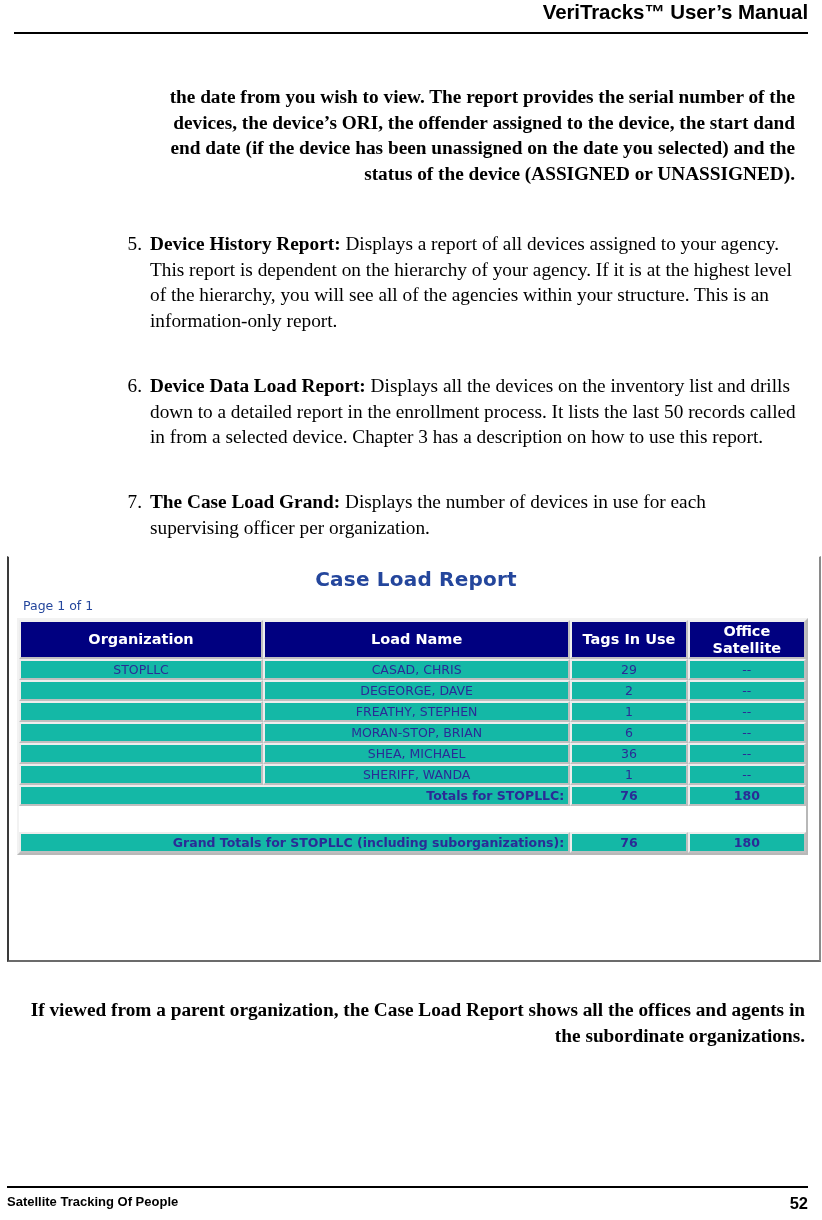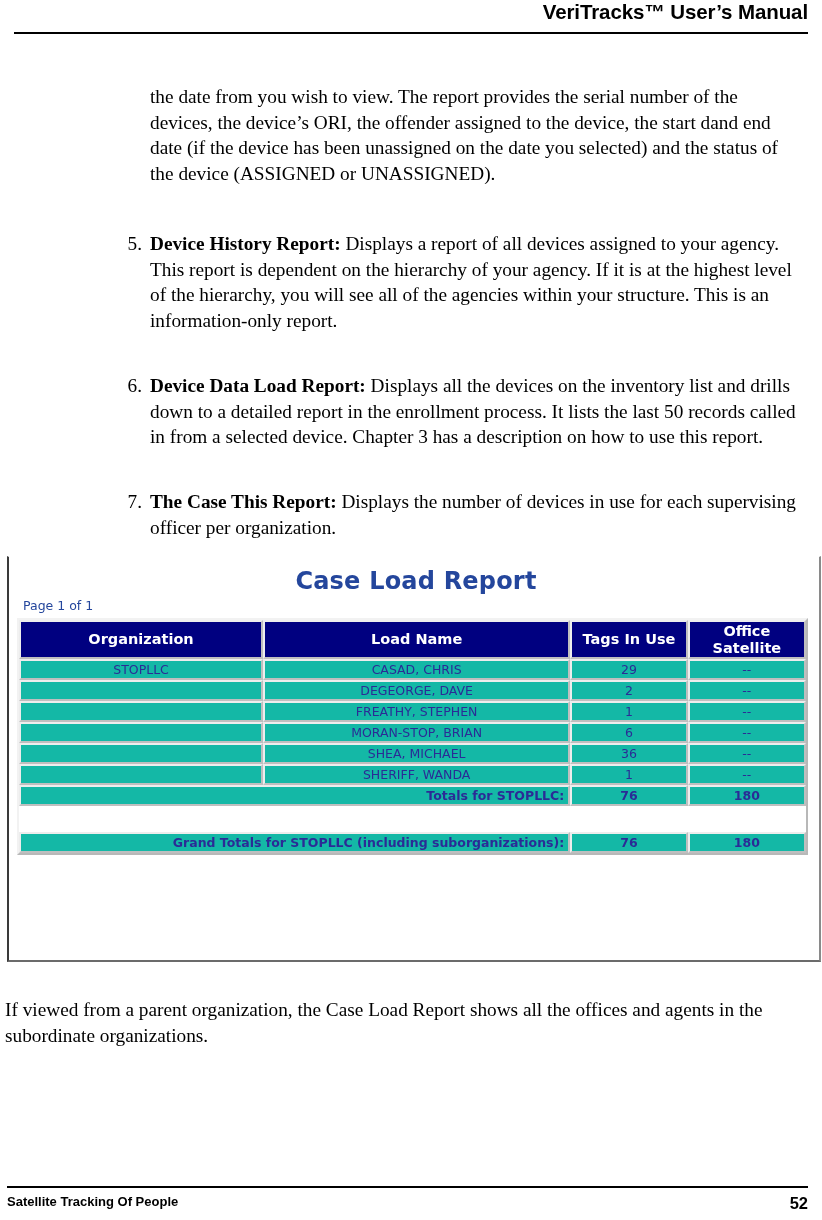--- a/index.html
+++ b/index.html
@@ -41,21 +41,22 @@
     width: 794px;
     height: 0;
     border-top: 2px solid #000000;
   }
 
   
   .body-para {
     position: absolute;
     font-size: 19.3px;
     line-height: 25.6px;
-    text-align: left;
+    text-align: right;
+    font-weight: bold;
   }
   .para-intro {
     left: 150px;
     top: 84px;
     width: 645px;
   }
   .list-item {
     position: absolute;
     font-size: 19.3px;
     line-height: 25.6px;
@@ -99,21 +100,21 @@
     overflow: hidden;
   }
   #report-title {
     position: absolute;
     left: 0;
     top: 10px;
     width: 814px;
     text-align: center;
     color: #24469c;
     font-weight: bold;
-    font-size: 24px;
+    font-size: 20px;
     letter-spacing: 0.2px;
   }
   #report-page-label {
     position: absolute;
     left: 14px;
     top: 41px;
     color: #24469c;
     font-size: 12.5px;
   }
 
@@ -219,21 +220,21 @@
   <span class="li-text"><span class="bold">Device History Report:</span><span>  Displays a report of all devices assigned to your agency.  This report is dependent on the hierarchy of your agency.  If it is at the highest level of the hierarchy, you will see all of the agencies within your structure.  This is an information-only report.</span></span>
 </div>
 
 <div class="list-item li6">
   <span class="num">6.</span>
   <span class="li-text"><span class="bold">Device Data Load Report:</span><span>  Displays all the devices on the inventory list and drills down to a detailed report in the enrollment process. It lists the last 50 records called in from a selected device. Chapter 3 has a description on how to use this report.</span></span>
 </div>
 
 <div class="list-item li7">
   <span class="num">7.</span>
-  <span class="li-text"><span class="bold">The Case This Report:</span><span> Displays the number of devices in use for each supervising officer per organization.</span></span>
+  <span class="li-text"><span class="bold">The Case Load Grand:</span><span> Displays the number of devices in use for each supervising officer per organization.</span></span>
 </div>
 
 <div id="report-figure">
 
   <div id="report-title">Case Load Report</div>
   <div id="report-page-label">Page 1 of 1</div>
 
   <table id="report-table">
     <thead>
       <tr>

